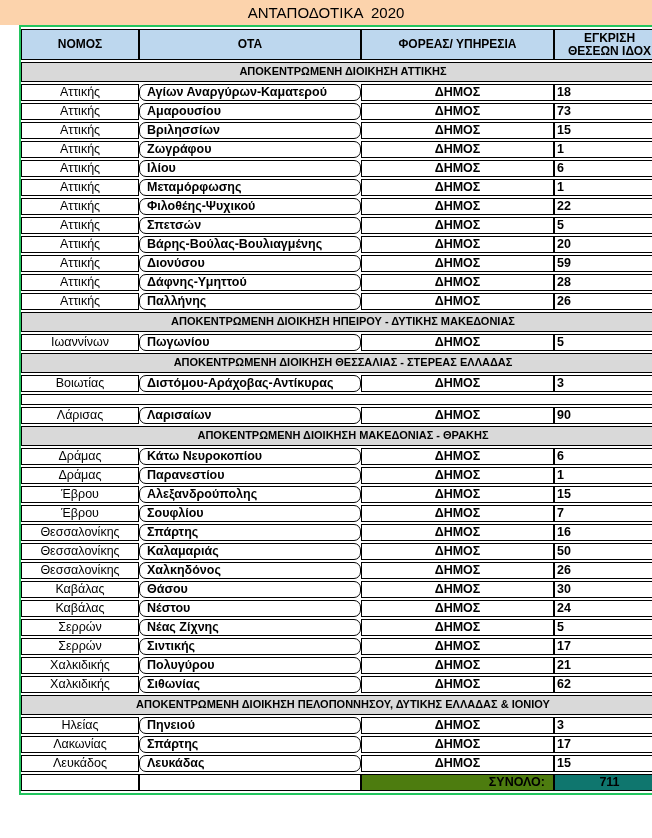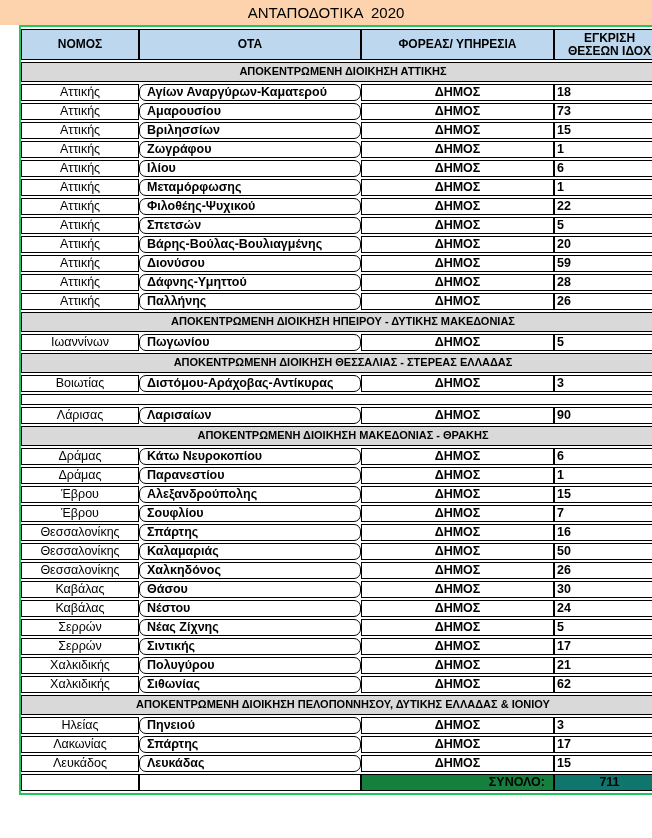--- a/index.html
+++ b/index.html
@@ -44,21 +44,21 @@
     text-align: center; font-weight: bold;
     height: 20px; font-size: 11px;
   }
   .c-nomos   { text-align: center; font-weight: normal; }
   .c-ota     { text-align: left;   font-weight: bold; padding-left: 7px; border-radius: 7px; }
   .c-foreas  { text-align: center; font-weight: bold; }
   .c-approved{ text-align: left; font-weight: bold; }
   .spacer-cell { height: 11px; background: #ffffff; }
   .total-empty { background: #ffffff; }
   .total-label {
-    background: #15803d; text-align: right;
+    background: #4d7c0f; text-align: right;
     font-weight: bold; padding-right: 8px;
   }
   .total-value {
     background: #0f766e; text-align: center; font-weight: bold;
   }
 </style>
 </head>
 <body>
 
 <div class="title-band">ΑΝΤΑΠΟΔΟΤΙΚΑ  2020</div>

